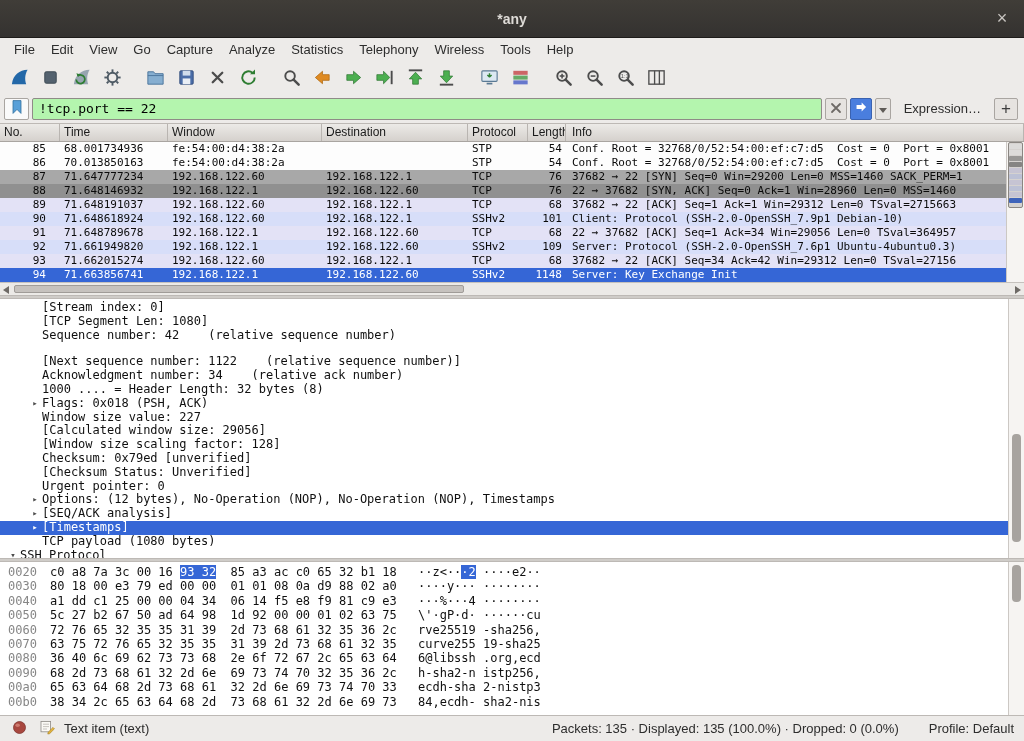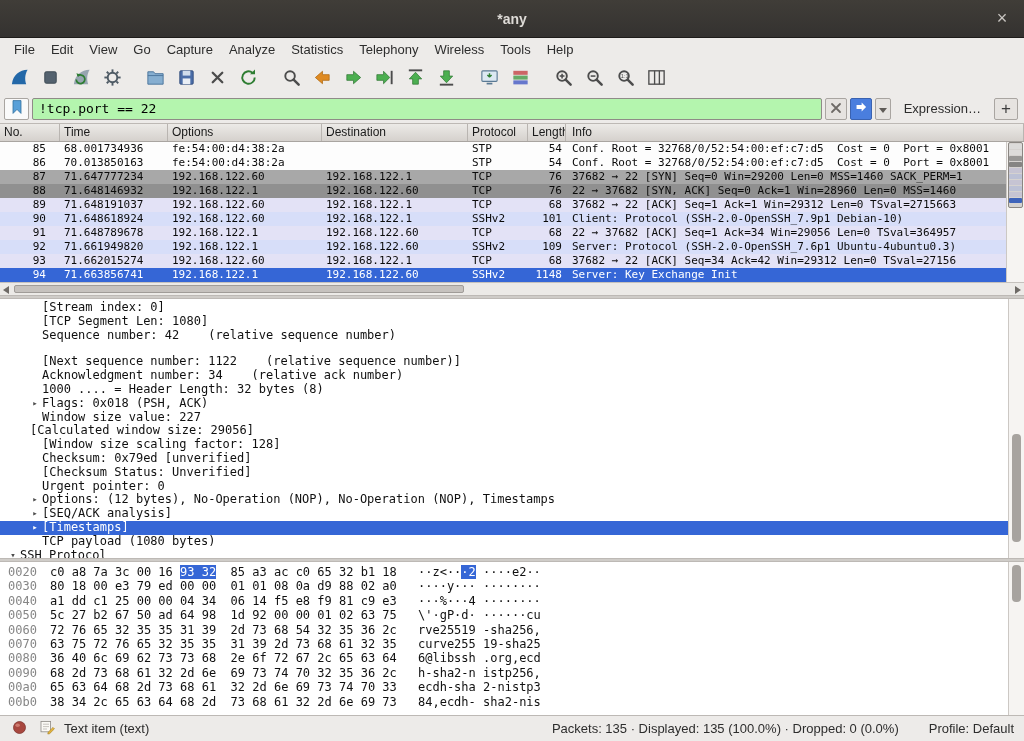--- a/index.html
+++ b/index.html
@@ -332,21 +332,21 @@
           </svg></span>
     </div>
     <span class="expression-btn">Expression…</span>
     <div class="filter-btn add-btn">+</div>
   </div>
 
   <div class="packet-pane">
     <div class="pl-header">
         <div class="plh c-no">No.</div>
         <div class="plh c-time">Time</div>
-        <div class="plh c-src">Options</div>
+        <div class="plh c-src">Window</div>
         <div class="plh c-dst">Destination</div>
         <div class="plh c-proto">Protocol</div>
         <div class="plh c-len">Length</div>
         <div class="plh c-info">Info</div>
       </div>
     <div class="pl-main">
       <div class="pl-rows">
           <div class="pl-row row-plain"><span class="c-no">85</span><span class="c-time">68.001734936</span><span class="c-src">fe:54:00:d4:38:2a</span><span class="c-dst"></span><span class="c-proto">STP</span><span class="c-len">54</span><span class="c-info">Conf. Root = 32768/0/52:54:00:ef:c7:d5  Cost = 0  Port = 0x8001</span></div>
           <div class="pl-row row-plain"><span class="c-no">86</span><span class="c-time">70.013850163</span><span class="c-src">fe:54:00:d4:38:2a</span><span class="c-dst"></span><span class="c-proto">STP</span><span class="c-len">54</span><span class="c-info">Conf. Root = 32768/0/52:54:00:ef:c7:d5  Cost = 0  Port = 0x8001</span></div>
           <div class="pl-row row-gray1"><span class="c-no">87</span><span class="c-time">71.647777234</span><span class="c-src">192.168.122.60</span><span class="c-dst">192.168.122.1</span><span class="c-proto">TCP</span><span class="c-len">76</span><span class="c-info">37682 → 22 [SYN] Seq=0 Win=29200 Len=0 MSS=1460 SACK_PERM=1</span></div>
@@ -386,21 +386,21 @@
   <div class="detail-pane">
     <div class="detail-lines">
         <div class="detail-line" style="padding-left: 28px;"><span class="dl-exp"></span><span class="dl-text">[Stream index: 0]</span></div>
         <div class="detail-line" style="padding-left: 28px;"><span class="dl-exp"></span><span class="dl-text">[TCP Segment Len: 1080]</span></div>
         <div class="detail-line" style="padding-left: 28px;"><span class="dl-exp"></span><span class="dl-text">Sequence number: 42    (relative sequence number)</span></div>
         <div class="detail-line" style="padding-left: 28px; margin-top: 13px;"><span class="dl-exp"></span><span class="dl-text">[Next sequence number: 1122    (relative sequence number)]</span></div>
         <div class="detail-line" style="padding-left: 28px;"><span class="dl-exp"></span><span class="dl-text">Acknowledgment number: 34    (relative ack number)</span></div>
         <div class="detail-line" style="padding-left: 28px;"><span class="dl-exp"></span><span class="dl-text">1000 .... = Header Length: 32 bytes (8)</span></div>
         <div class="detail-line" style="padding-left: 28px;"><span class="dl-exp">▸</span><span class="dl-text">Flags: 0x018 (PSH, ACK)</span></div>
         <div class="detail-line" style="padding-left: 28px;"><span class="dl-exp"></span><span class="dl-text">Window size value: 227</span></div>
-        <div class="detail-line" style="padding-left: 16px; text-align: center;"><span class="dl-exp"></span><span class="dl-text">[Calculated window size: 29056]</span></div>
+        <div class="detail-line" style="padding-left: 28px; text-align: center;"><span class="dl-exp"></span><span class="dl-text">[Calculated window size: 29056]</span></div>
         <div class="detail-line" style="padding-left: 28px;"><span class="dl-exp"></span><span class="dl-text">[Window size scaling factor: 128]</span></div>
         <div class="detail-line" style="padding-left: 28px;"><span class="dl-exp"></span><span class="dl-text">Checksum: 0x79ed [unverified]</span></div>
         <div class="detail-line" style="padding-left: 28px; text-align: center;"><span class="dl-exp"></span><span class="dl-text">[Checksum Status: Unverified]</span></div>
         <div class="detail-line" style="padding-left: 28px;"><span class="dl-exp"></span><span class="dl-text">Urgent pointer: 0</span></div>
         <div class="detail-line" style="padding-left: 28px;"><span class="dl-exp">▸</span><span class="dl-text">Options: (12 bytes), No-Operation (NOP), No-Operation (NOP), Timestamps</span></div>
         <div class="detail-line" style="padding-left: 28px;"><span class="dl-exp">▸</span><span class="dl-text">[SEQ/ACK analysis]</span></div>
         <div class="detail-line sel" style="padding-left: 28px;"><span class="dl-exp">▸</span><span class="dl-text">[Timestamps]</span></div>
         <div class="detail-line" style="padding-left: 28px;"><span class="dl-exp"></span><span class="dl-text">TCP payload (1080 bytes)</span></div>
         <div class="detail-line" style="padding-left: 6px;"><span class="dl-exp">▾</span><span class="dl-text">SSH Protocol</span></div>
         <div class="detail-line" style="padding-left: 22px;"><span class="dl-exp">▸</span><span class="dl-text">SSH Version 2 (encryption:chacha20-poly1305@openssh.com mac:&lt;implicit&gt; compression:none)</span></div>
@@ -411,21 +411,21 @@
   </div>
 
   <div class="splitter"></div>
 
   <div class="hex-pane">
     <div class="hex-lines">
         <div class="hex-row"><span class="hx-off">0020</span><span class="hx-bytes"><span>c0 a8 7a 3c 00 16 </span><span class="hl">93 32</span><span>  85 a3 ac c0 65 32 b1 18</span></span><span class="hx-ascii"><span>··z&lt;··</span><span class="hl">·2</span><span> ····e2··</span></span></div>
         <div class="hex-row"><span class="hx-off">0030</span><span class="hx-bytes"><span>80 18 00 e3 79 ed 00 00  01 01 08 0a d9 88 02 a0</span></span><span class="hx-ascii"><span>····y··· ········</span></span></div>
         <div class="hex-row"><span class="hx-off">0040</span><span class="hx-bytes"><span>a1 dd c1 25 00 00 04 34  06 14 f5 e8 f9 81 c9 e3</span></span><span class="hx-ascii"><span>···%···4 ········</span></span></div>
         <div class="hex-row"><span class="hx-off">0050</span><span class="hx-bytes"><span>5c 27 b2 67 50 ad 64 98  1d 92 00 00 01 02 63 75</span></span><span class="hx-ascii"><span>\'·gP·d· ······cu</span></span></div>
-        <div class="hex-row"><span class="hx-off">0060</span><span class="hx-bytes"><span>72 76 65 32 35 35 31 39  2d 73 68 54 32 35 36 2c</span></span><span class="hx-ascii"><span>rve25519 -sha256,</span></span></div>
+        <div class="hex-row"><span class="hx-off">0060</span><span class="hx-bytes"><span>72 76 65 32 35 35 31 39  2d 73 68 61 32 35 36 2c</span></span><span class="hx-ascii"><span>rve25519 -sha256,</span></span></div>
         <div class="hex-row"><span class="hx-off">0070</span><span class="hx-bytes"><span>63 75 72 76 65 32 35 35  31 39 2d 73 68 61 32 35</span></span><span class="hx-ascii"><span>curve255 19-sha25</span></span></div>
         <div class="hex-row"><span class="hx-off">0080</span><span class="hx-bytes"><span>36 40 6c 69 62 73 73 68  2e 6f 72 67 2c 65 63 64</span></span><span class="hx-ascii"><span>6@libssh .org,ecd</span></span></div>
         <div class="hex-row"><span class="hx-off">0090</span><span class="hx-bytes"><span>68 2d 73 68 61 32 2d 6e  69 73 74 70 32 35 36 2c</span></span><span class="hx-ascii"><span>h-sha2-n istp256,</span></span></div>
         <div class="hex-row"><span class="hx-off">00a0</span><span class="hx-bytes"><span>65 63 64 68 2d 73 68 61  32 2d 6e 69 73 74 70 33</span></span><span class="hx-ascii"><span>ecdh-sha 2-nistp3</span></span></div>
         <div class="hex-row"><span class="hx-off">00b0</span><span class="hx-bytes"><span>38 34 2c 65 63 64 68 2d  73 68 61 32 2d 6e 69 73</span></span><span class="hx-ascii"><span>84,ecdh- sha2-nis</span></span></div>
       </div>
     <div class="d-vscroll">
       <div class="d-thumb x-thumb"></div>
     </div>
   </div>

